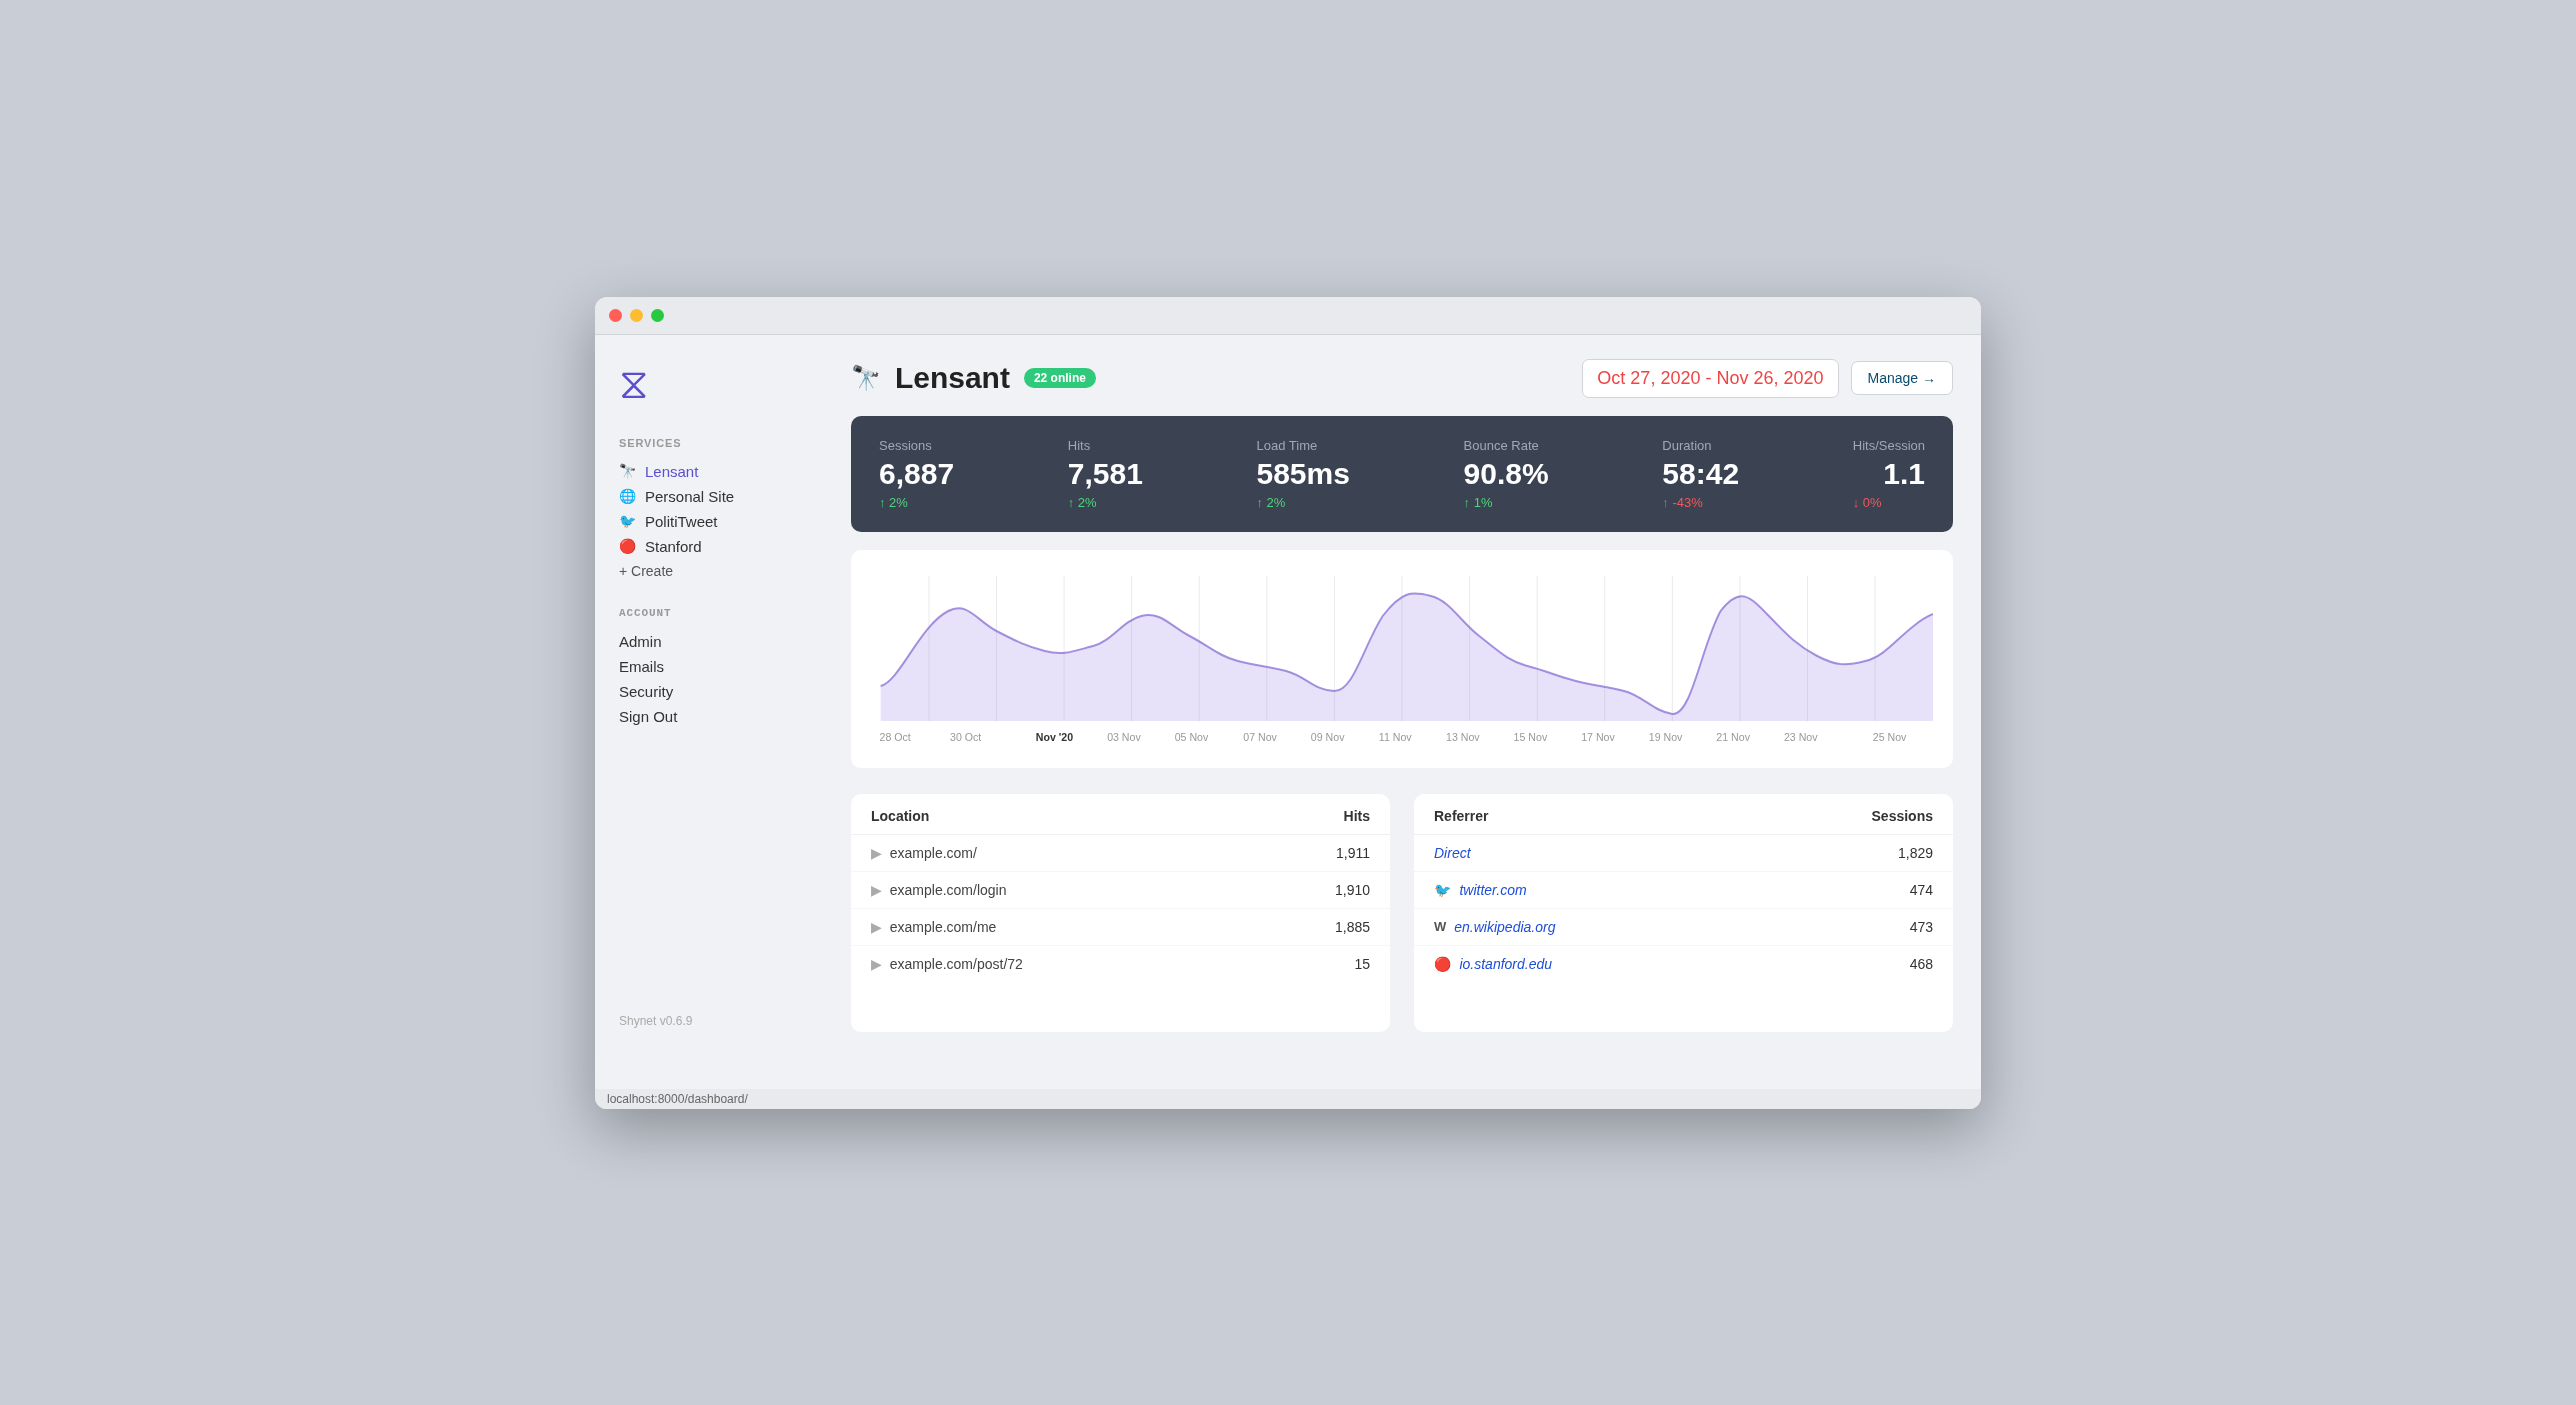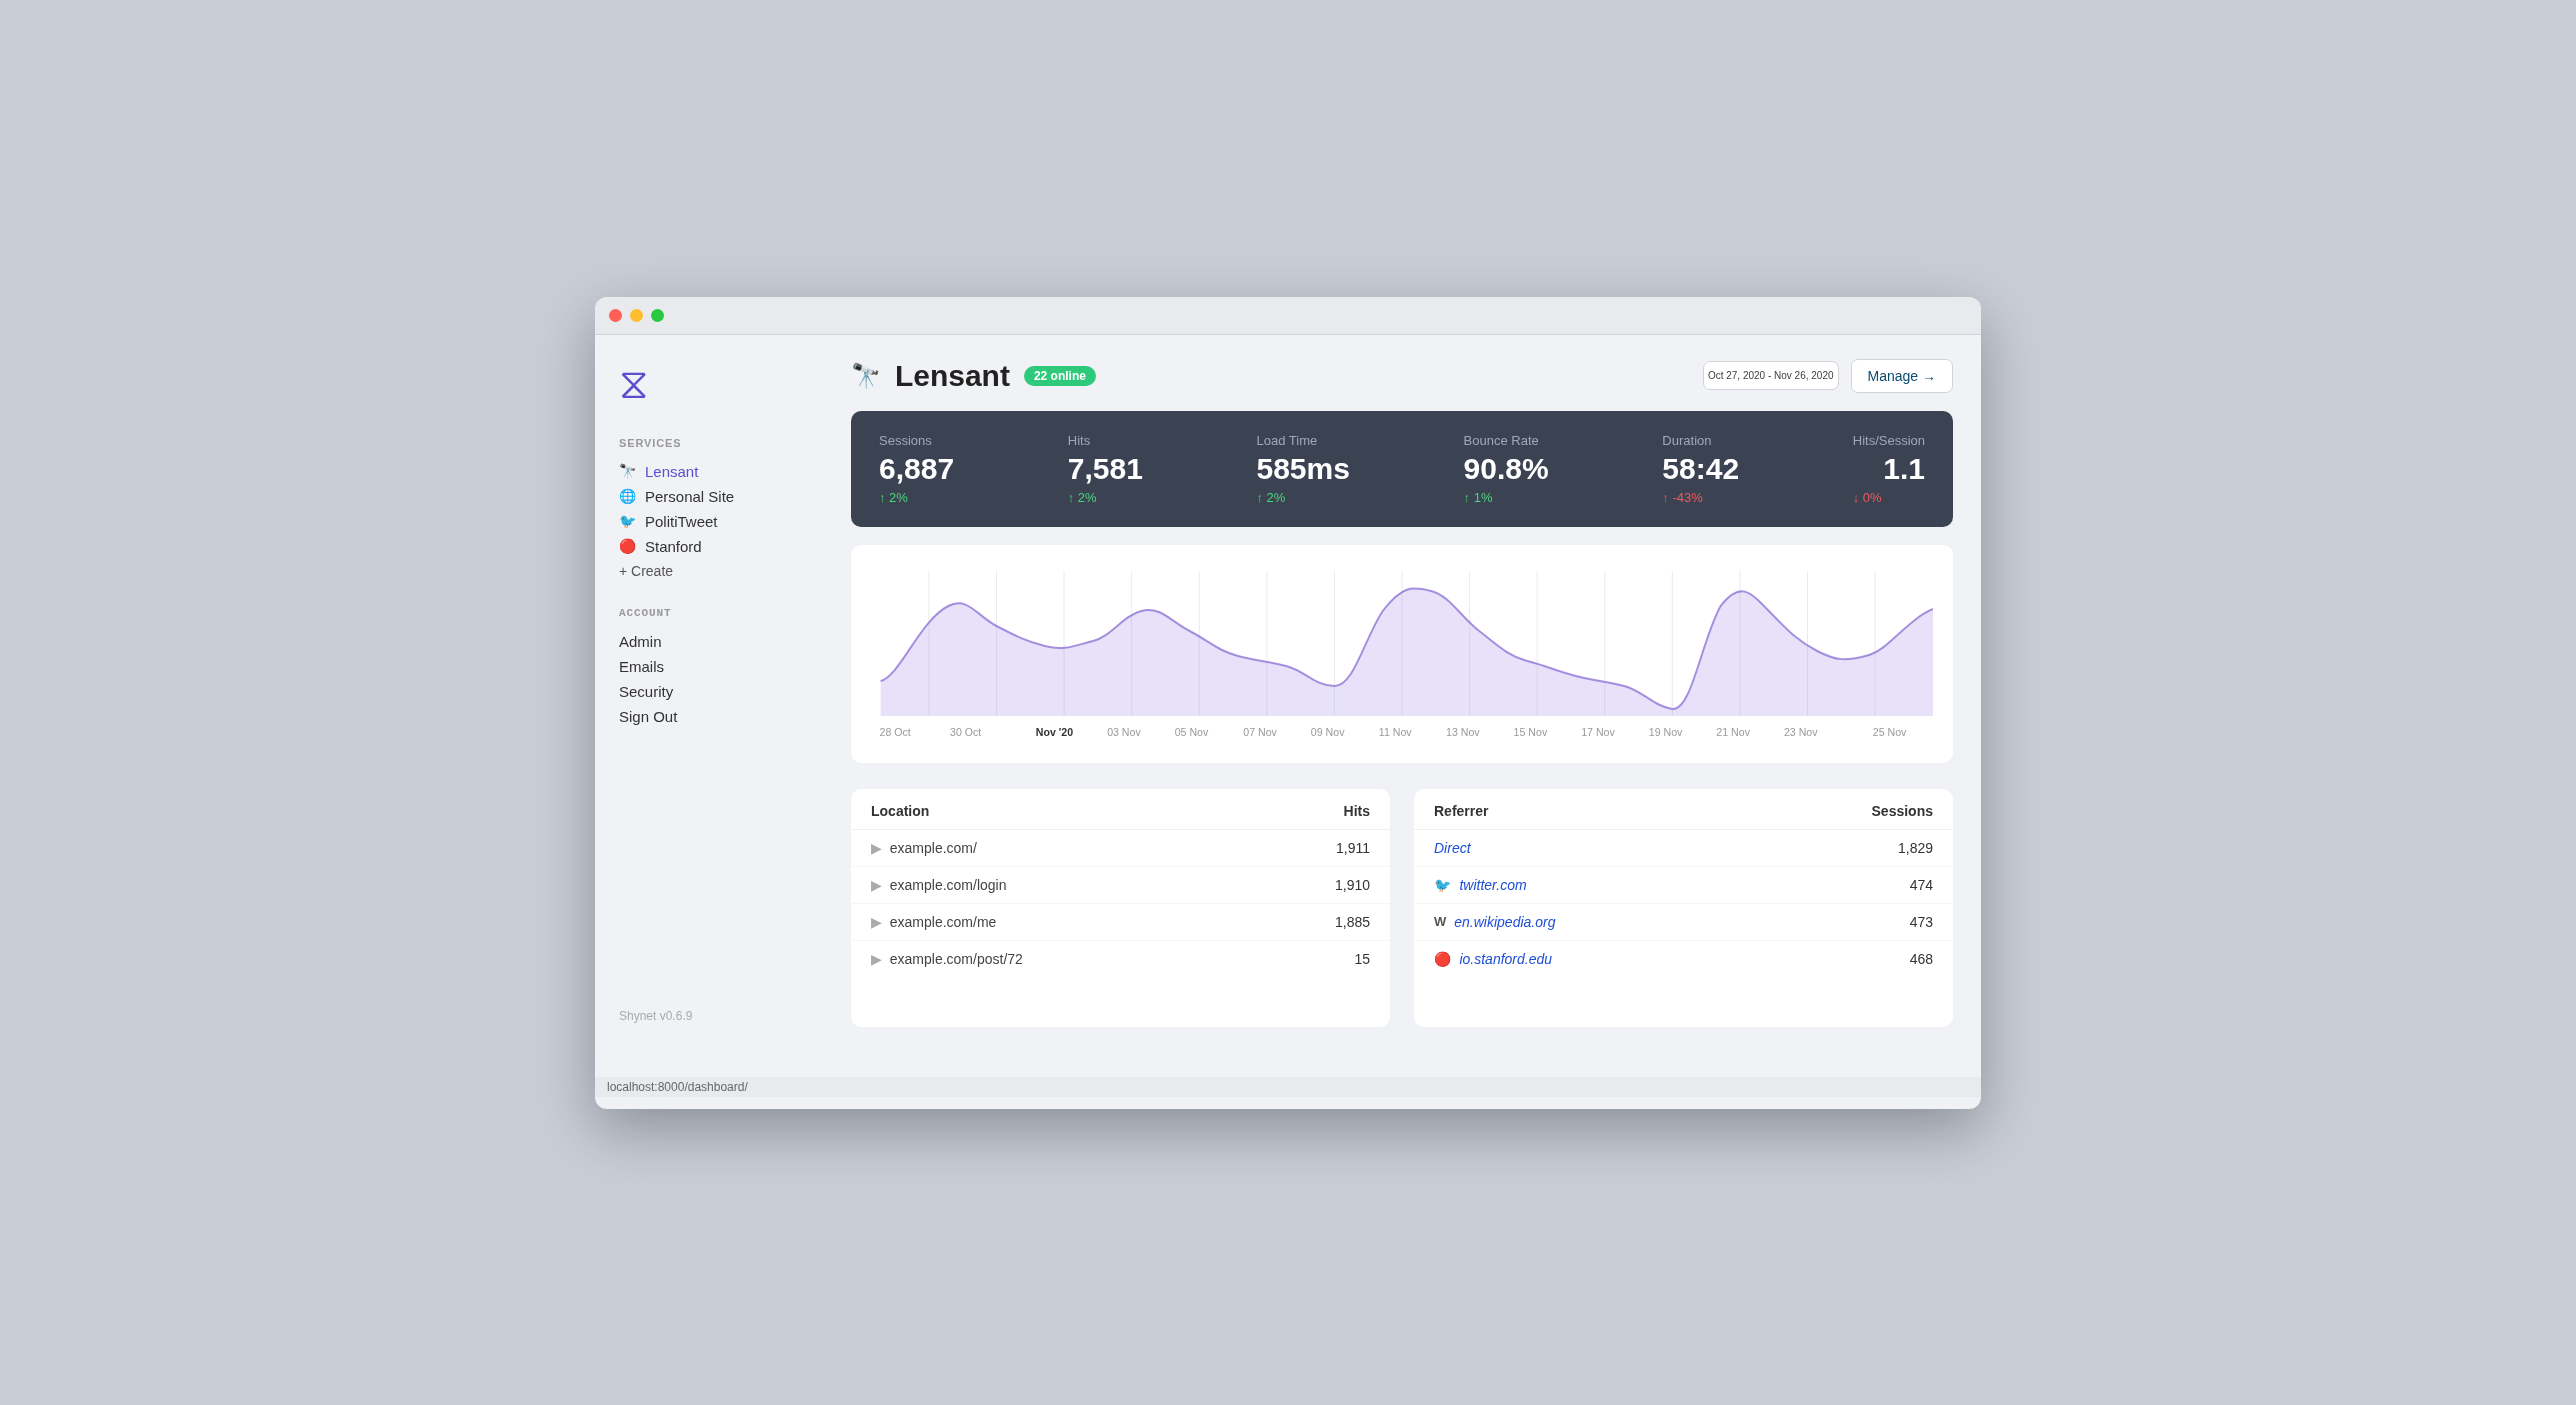--- a/index.html
+++ b/index.html
@@ -132,23 +132,23 @@
       border-radius: 20px;
     }
     .header-right {
       display: flex;
       align-items: center;
       gap: 12px;
     }
     .date-range {
       border: 1.5px solid #d0d3d8;
       border-radius: 7px;
-      padding: 8px 4px;
-      font-size: 10px;
-      color: #404040;
+      padding: 8px 14px;
+      font-size: 18px;
+      color: #ef4444;
       background: #fff;
     }
     .manage-btn {
       border: 1.5px solid #d0d3d8;
       border-radius: 7px;
       padding: 8px 16px;
       font-size: 14px;
       color: #0c4a6e;
       background: #fff;
       cursor: pointer;
@@ -286,21 +286,21 @@
       font-size: 11px;
       fill: #999;
       font-family: -apple-system, BlinkMacSystemFont, sans-serif;
     }
     .chart-label-bold {
       font-size: 11px;
       fill: #333;
       font-weight: 700;
       font-family: -apple-system, BlinkMacSystemFont, sans-serif;
     }
-    .url-bar { position: absolute; bottom: 12px; left: 0; right: 0; background: #e8eaed; padding: 3px 12px; font-size: 12px; color: #666; border-radius: 0 0 0 0; }
+    .url-bar { position: absolute; bottom: 0; left: 0; right: 0; background: #e8eaed; padding: 3px 12px; font-size: 12px; color: #666; border-radius: 0 0 0 0; }
   </style>
 </head>
 <body>
 
 <div class="window">
   <div class="titlebar">
     <div class="traffic-lights">
       <div class="dot dot-red"></div>
       <div class="dot dot-yellow"></div>
       <div class="dot dot-green"></div>

